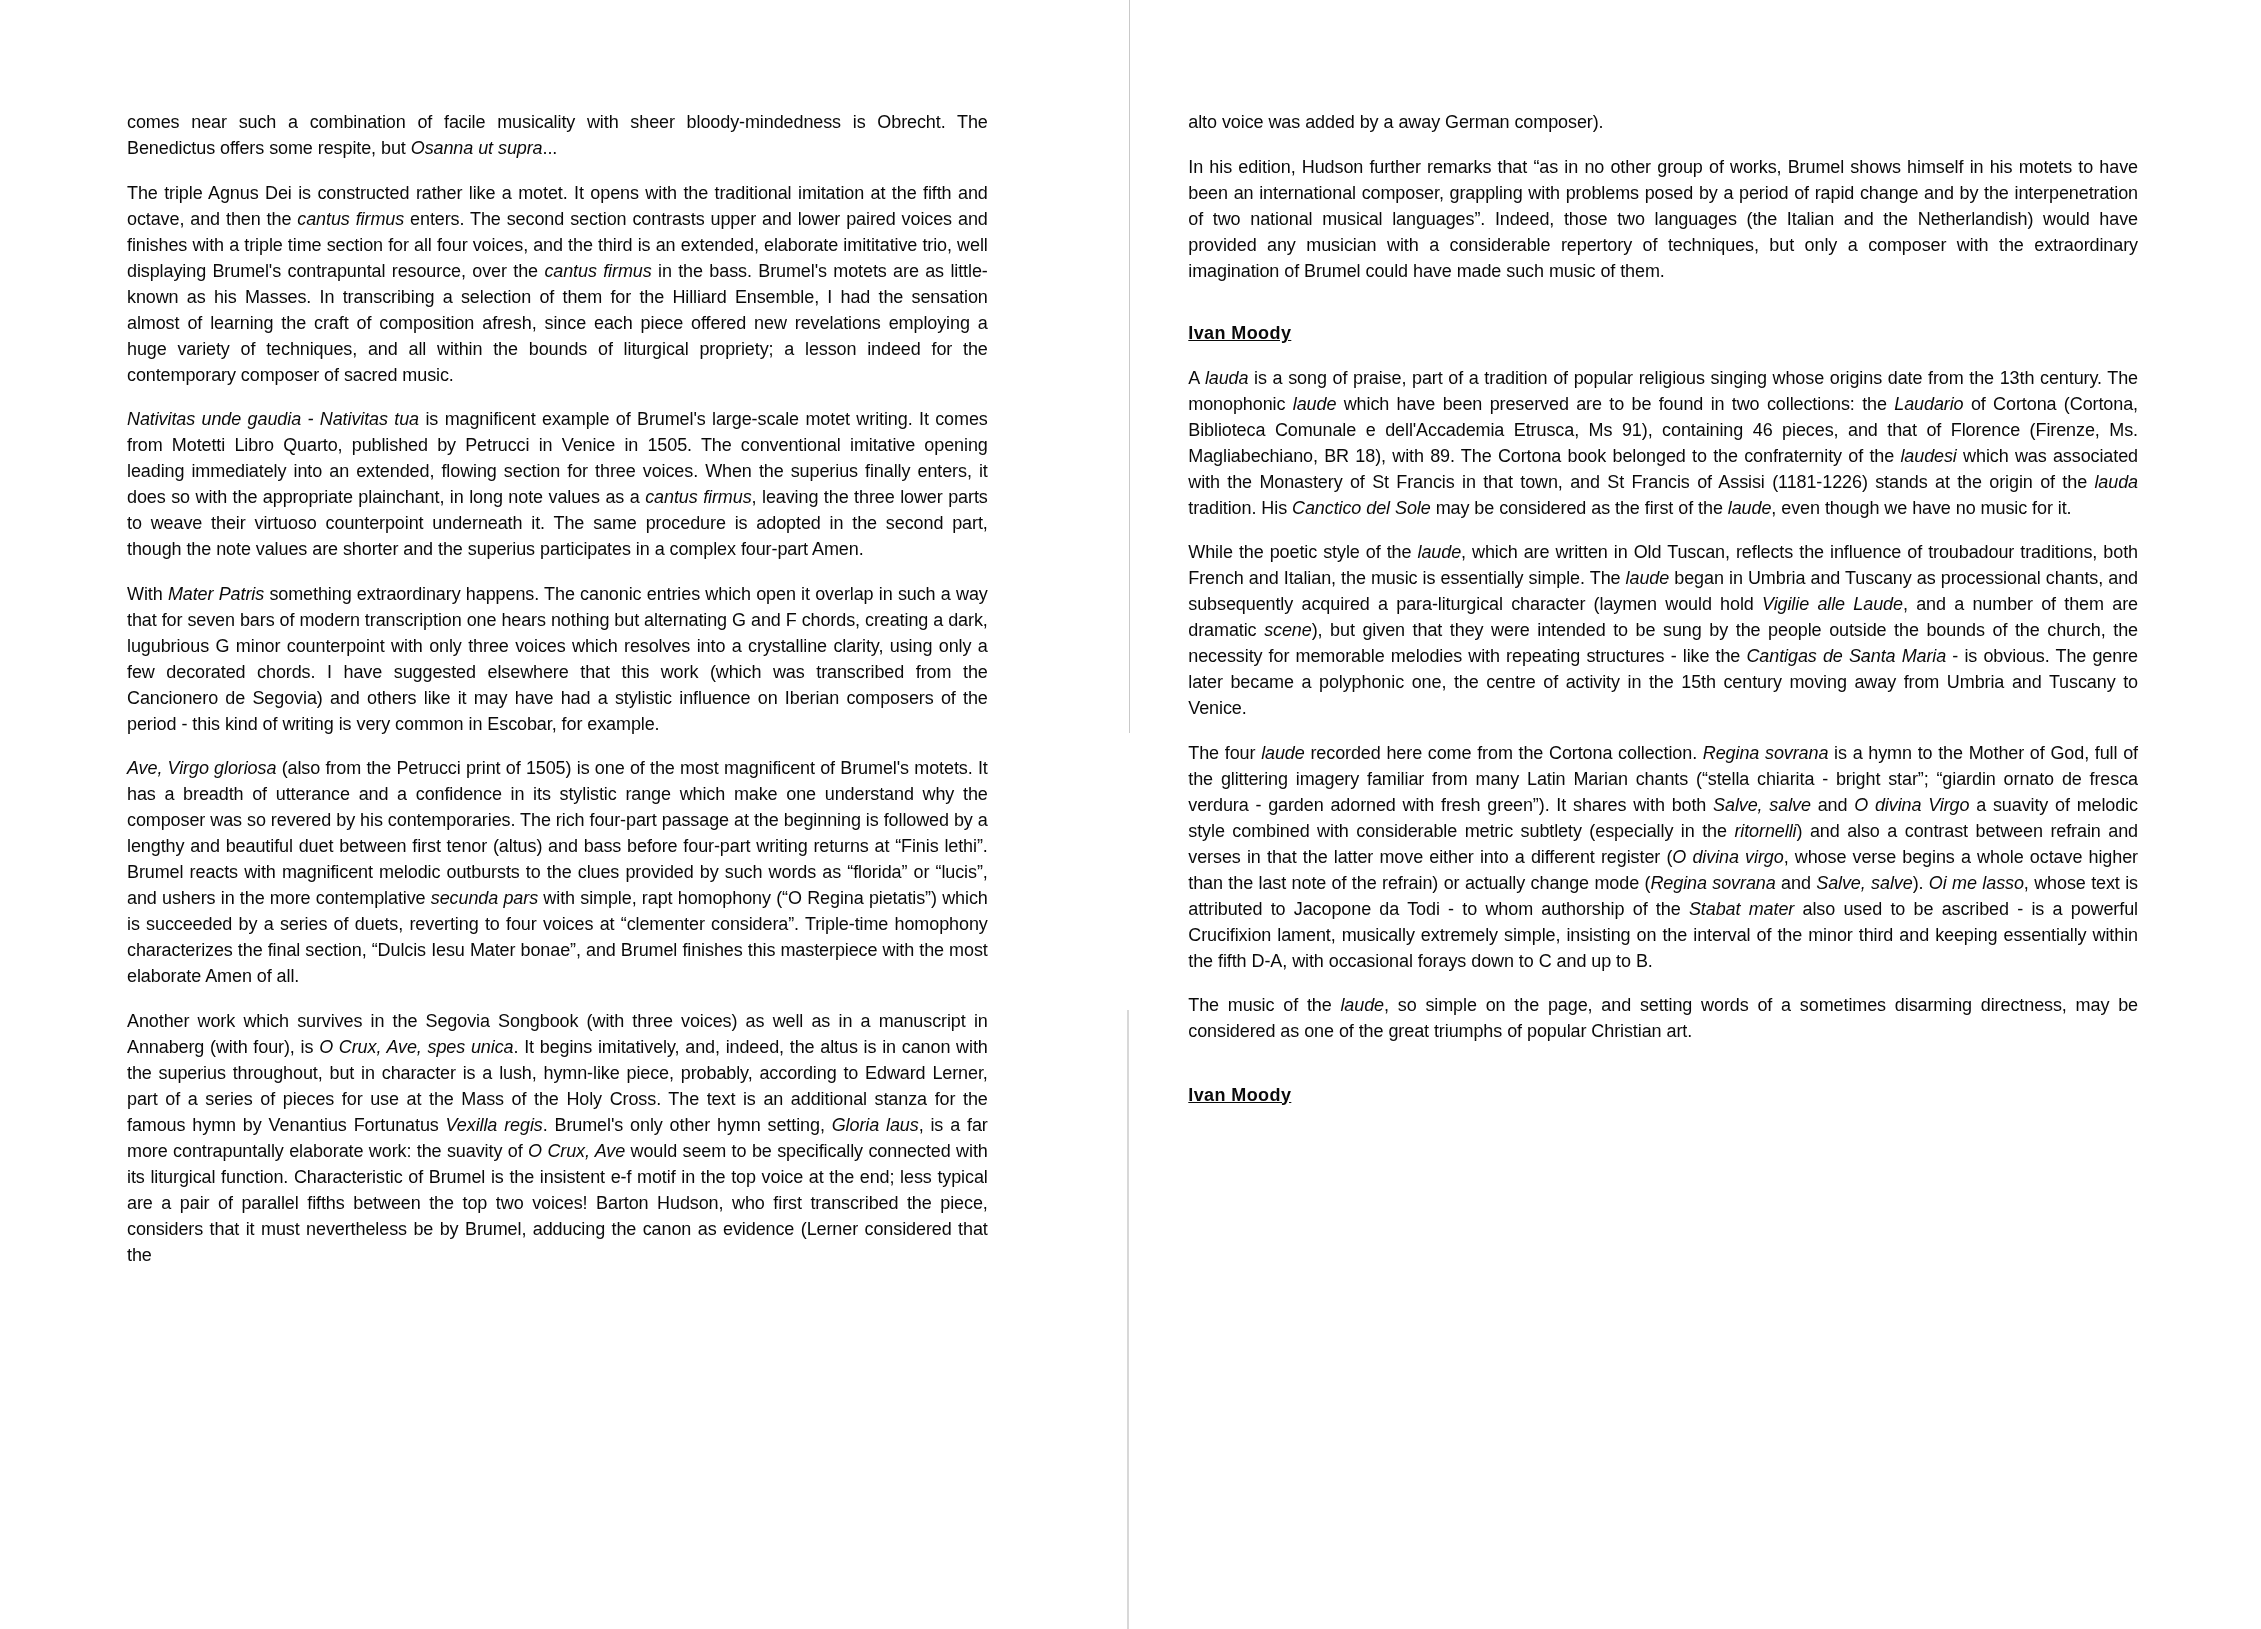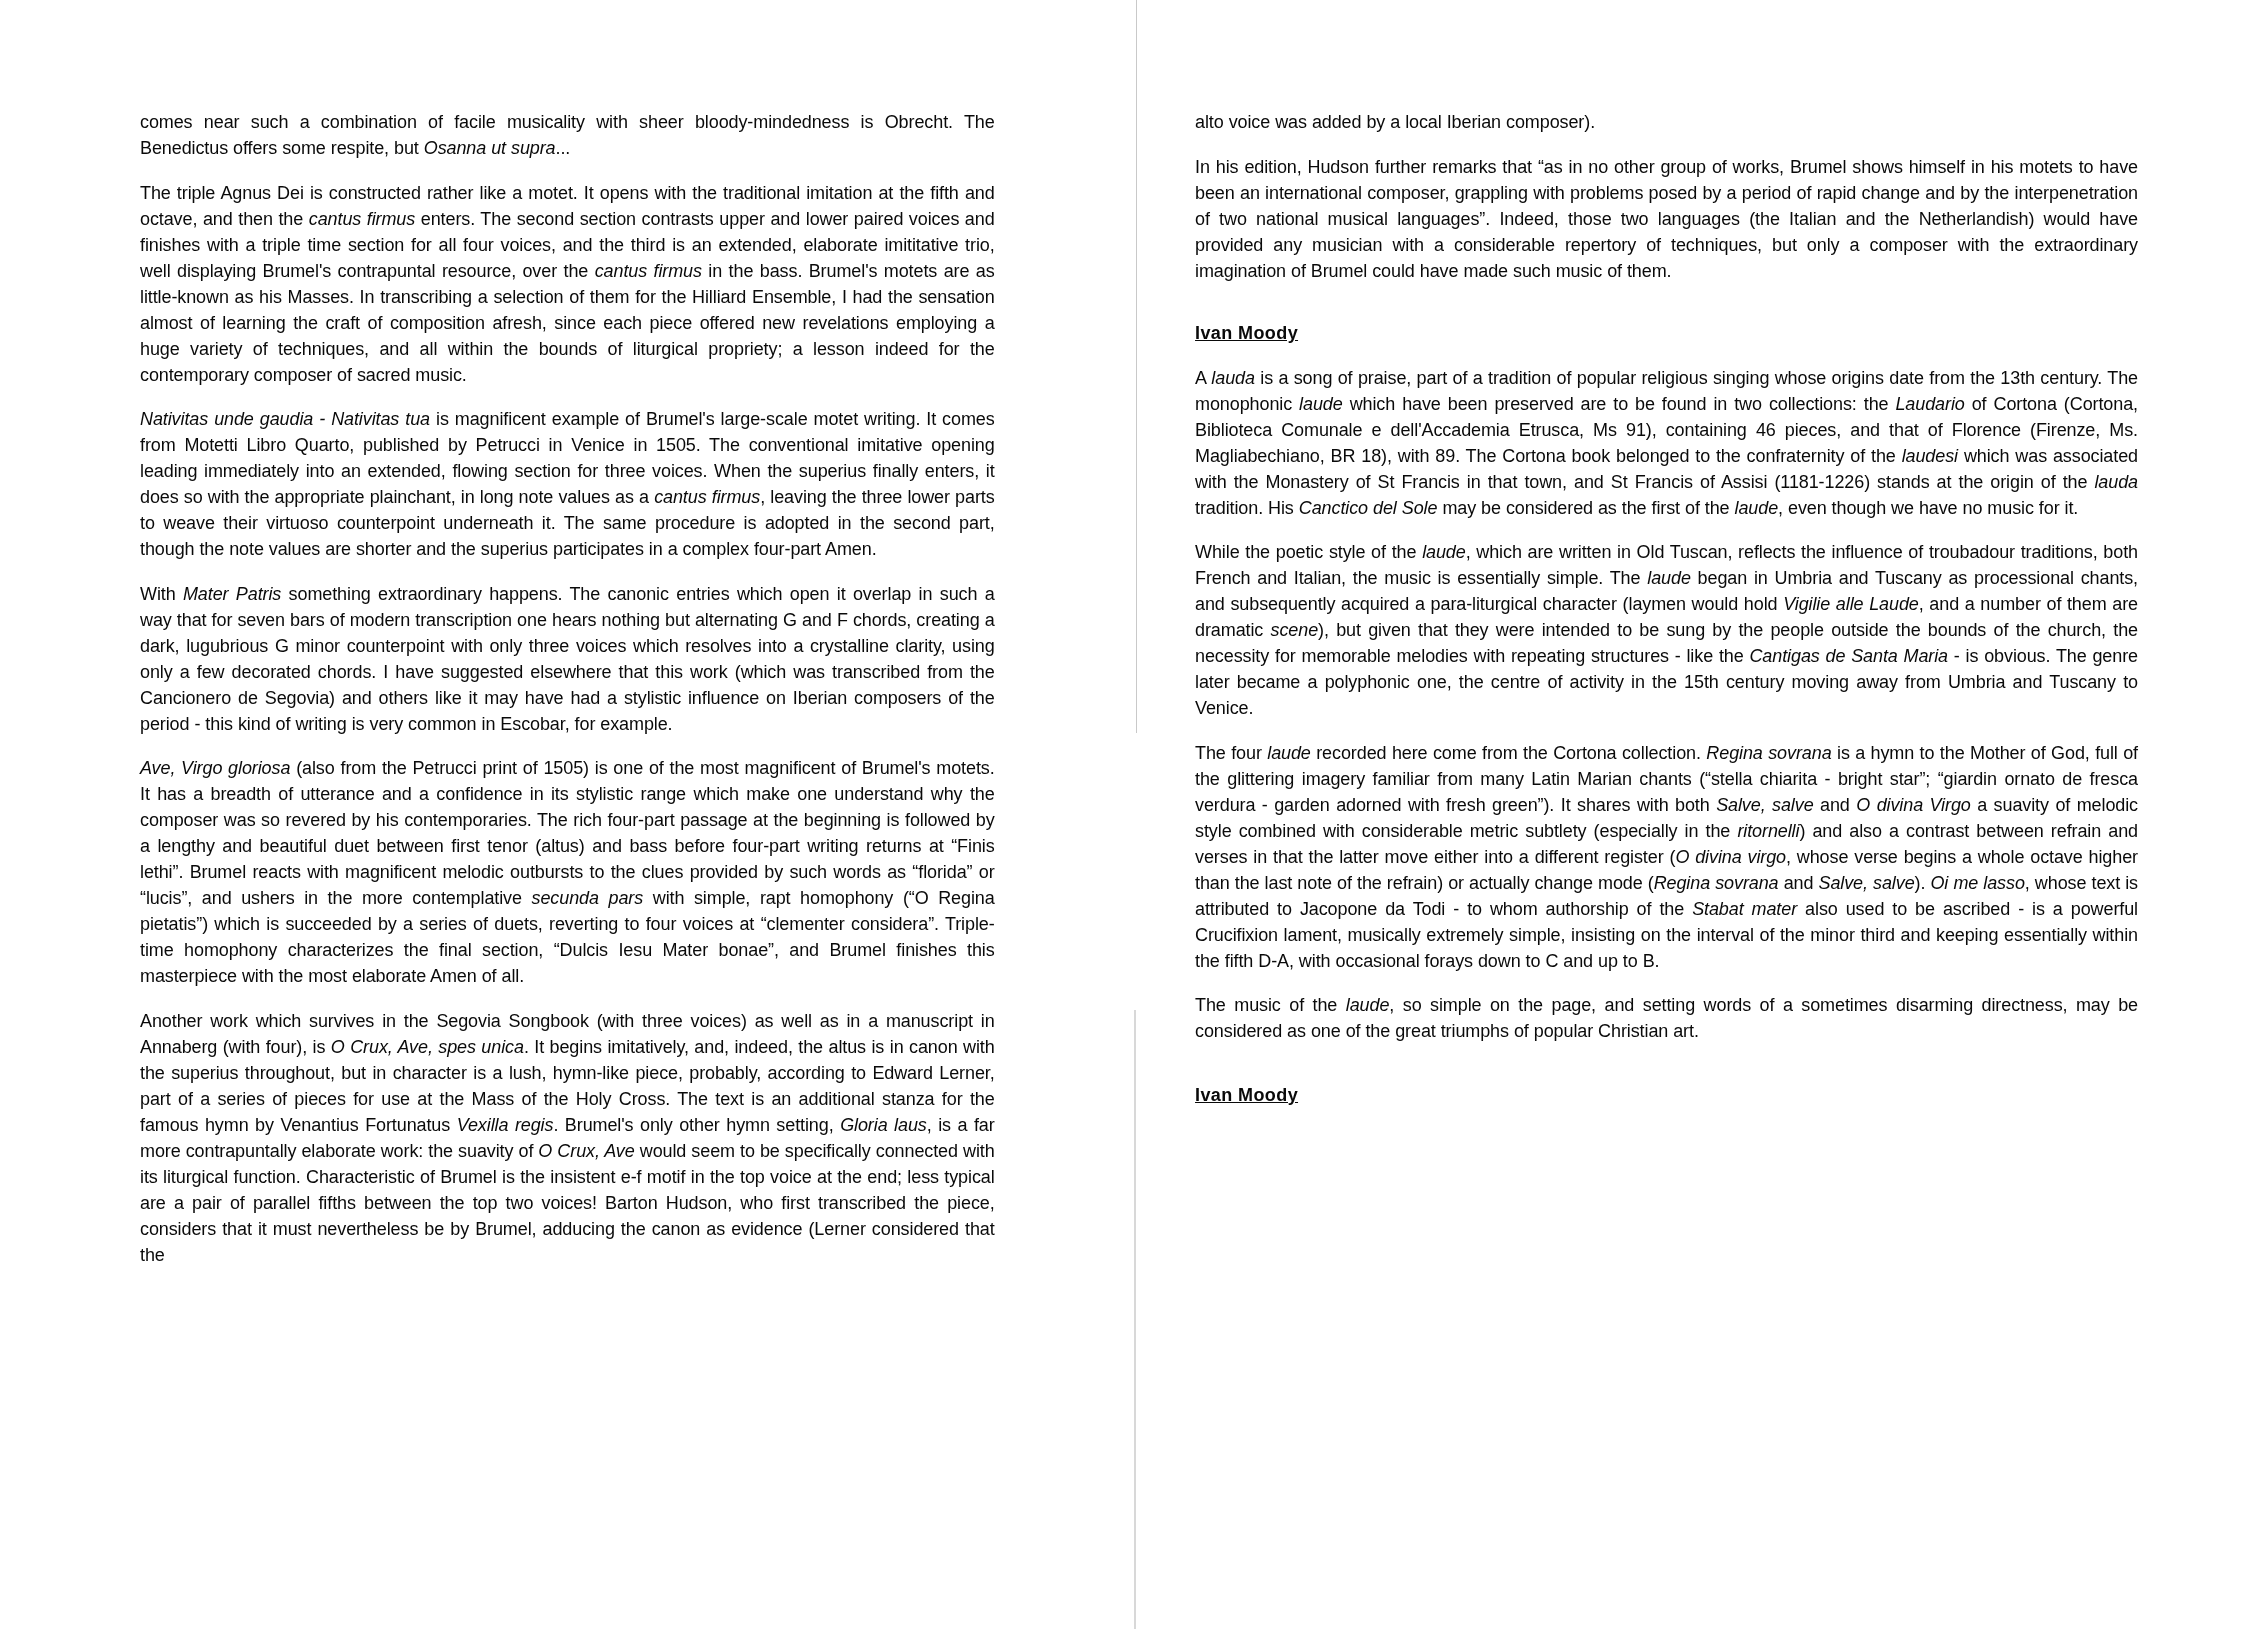--- a/index.html
+++ b/index.html
@@ -22,21 +22,20 @@
     flex-direction: row;
   }
   .page {
     position: relative;
     box-sizing: border-box;
     height: 100%;
   }
   .page-left {
     width: 1118px;
     padding: 109px 130px 4px 127px;
-    margin-left: 13px;
   }
   .gutter {
     width: 24.6px;
     position: relative;
   }
   .gutter .fold-line {
     position: absolute;
     left: 11px;
     top: 0;
     bottom: 0;
@@ -105,21 +104,21 @@
     </div>
   </div>
 
   <div class="gutter">
     <div class="fold-line" style="top:0; bottom:55%;"></div>
     <div class="fold-line seg-b" style="top:62%; bottom:0;"></div>
   </div>
 
   <div class="page page-right">
     <div class="col">
-      <p>alto voice was added by a local Iberian composer).</p>
+      <p>alto voice was added by a away German composer).</p>
       <p>In his edition, Hudson further remarks that “as in no other group of works, Brumel shows himself in his motets to have been an international composer, grappling with problems posed by a period of rapid change and by the interpenetration of two national musical languages”.  Indeed, those two languages (the Italian and the Netherlandish) would have provided any musician with a considerable repertory of techniques, but only a composer with the extraordinary imagination of Brumel could have made such music of them.</p>
       <div class="spacer-top"></div>
       <div class="sig">Ivan Moody</div>
       <p>A <i>lauda</i> is a song of praise, part of a tradition of popular religious singing whose origins date from the 13th century.  The monophonic <i>laude</i> which have been preserved are to be found in two collections: the <i>Laudario</i> of Cortona (Cortona, Biblioteca Comunale e dell'Accademia Etrusca, Ms 91), containing 46 pieces, and that of Florence (Firenze, Ms. Magliabechiano, BR 18), with 89.  The Cortona book belonged to the confraternity of the <i>laudesi</i> which was associated with the Monastery of St Francis in that town, and St Francis of Assisi (1181-1226) stands at the origin of the <i>lauda</i> tradition.  His <i>Canctico del Sole</i> may be considered as the first of the <i>laude</i>, even though we have no music for it.</p>
       <p>While the poetic style of the <i>laude</i>, which are written in Old Tuscan, reflects the influence of troubadour traditions, both French and Italian, the music is essentially simple.  The <i>laude</i> began in Umbria and Tuscany as processional chants, and subsequently acquired a para-liturgical character (laymen would hold <i>Vigilie alle Laude</i>, and a number of them are dramatic <i>scene</i>), but given that they were intended to be sung by the people outside the bounds of the church, the necessity for memorable melodies with repeating structures - like the <i>Cantigas de Santa Maria</i> - is obvious.  The genre later became a polyphonic one, the centre of activity in the 15th century moving away from Umbria and Tuscany to Venice.</p>
       <p>The four <i>laude</i> recorded here come from the Cortona collection.  <i>Regina sovrana</i> is a hymn to the Mother of God, full of the glittering imagery familiar from many Latin Marian chants (“stella chiarita - bright star”; “giardin ornato de fresca verdura - garden adorned with fresh green”).  It shares with both <i>Salve, salve</i> and <i>O divina Virgo</i> a suavity of melodic style combined with considerable metric subtlety (especially in the <i>ritornelli</i>) and also a contrast between refrain and verses in that the latter move either into a different register (<i>O divina virgo</i>, whose verse begins a whole octave higher than the last note of the refrain) or actually change mode (<i>Regina sovrana</i> and <i>Salve, salve</i>).  <i>Oi me lasso</i>, whose text is attributed to Jacopone da Todi - to whom authorship of the <i>Stabat mater</i> also used to be ascribed - is a powerful Crucifixion lament, musically extremely simple, insisting on the interval of the minor third and keeping essentially within the fifth D-A, with occasional forays down to C and up to B.</p>
       <p>The music of the <i>laude</i>, so simple on the page, and setting words of a sometimes disarming directness, may be considered as one of the great triumphs of popular Christian art.</p>
       <div class="spacer-mid"></div>
       <div class="sig">Ivan Moody</div>
     </div>

